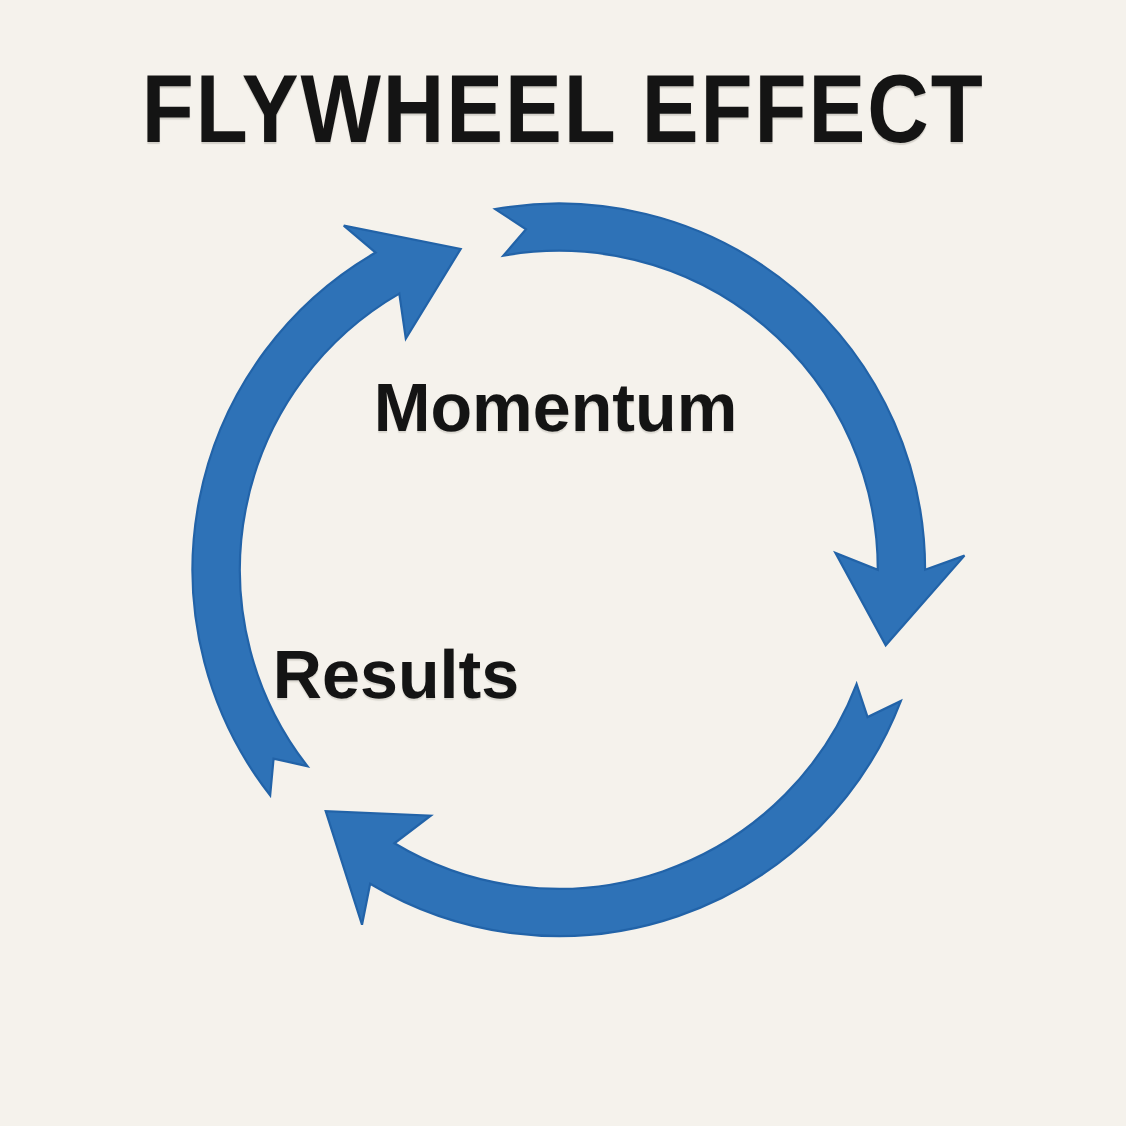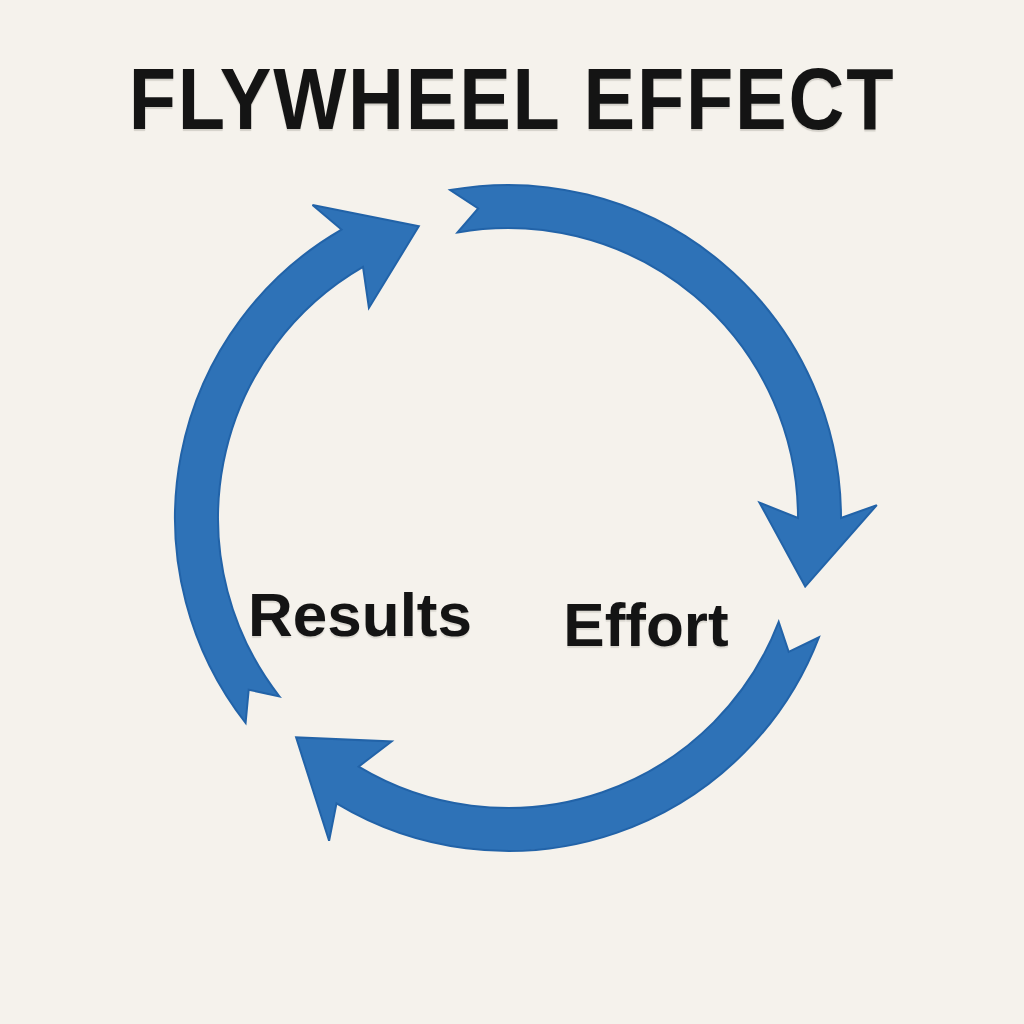--- a/index.html
+++ b/index.html
@@ -52,18 +52,18 @@
 <div class="stage">
 
   <h1 class="title">FLYWHEEL EFFECT</h1>
 
   <svg class="cycle-svg" id="cycle-svg" viewBox="0 0 1024 1024" aria-hidden="true">
     <path id="seg-top" d="M 450.2 190.1 A 333 333 0 0 1 841.0 518.0 L 876.8 505.1 L 805.2 586.6 L 759.5 502.6 L 798.0 518.0 A 290 290 0 0 0 457.6 232.4 L 478.2 208.4 Z" fill="#2E72B7" stroke="#2263A8" stroke-width="2" stroke-linejoin="miter"></path>
     <path id="seg-bottom" d="M 818.9 637.3 A 333 333 0 0 1 336.5 803.4 L 329.1 840.7 L 296.1 737.4 L 391.6 741.5 L 358.6 766.6 A 290 290 0 0 0 778.7 621.9 L 788.7 651.9 Z" fill="#2E72B7" stroke="#2263A8" stroke-width="2" stroke-linejoin="miter"></path>
     <path id="seg-left" d="M 245.6 723.0 A 333 333 0 0 1 341.5 229.6 L 312.5 205.1 L 418.8 226.3 L 368.9 307.9 L 363.0 266.9 A 290 290 0 0 0 279.5 696.5 L 248.7 689.7 Z" fill="#2E72B7" stroke="#2263A8" stroke-width="2" stroke-linejoin="miter"></path>
   </svg>
 
+  <div class="node-label label-momentum">Momentum</div>
 
   <div class="node-label label-results">Results</div>
 
-  <div class="node-label label-effort">Effort</div>
 
 </div>
 
 </body></html>

